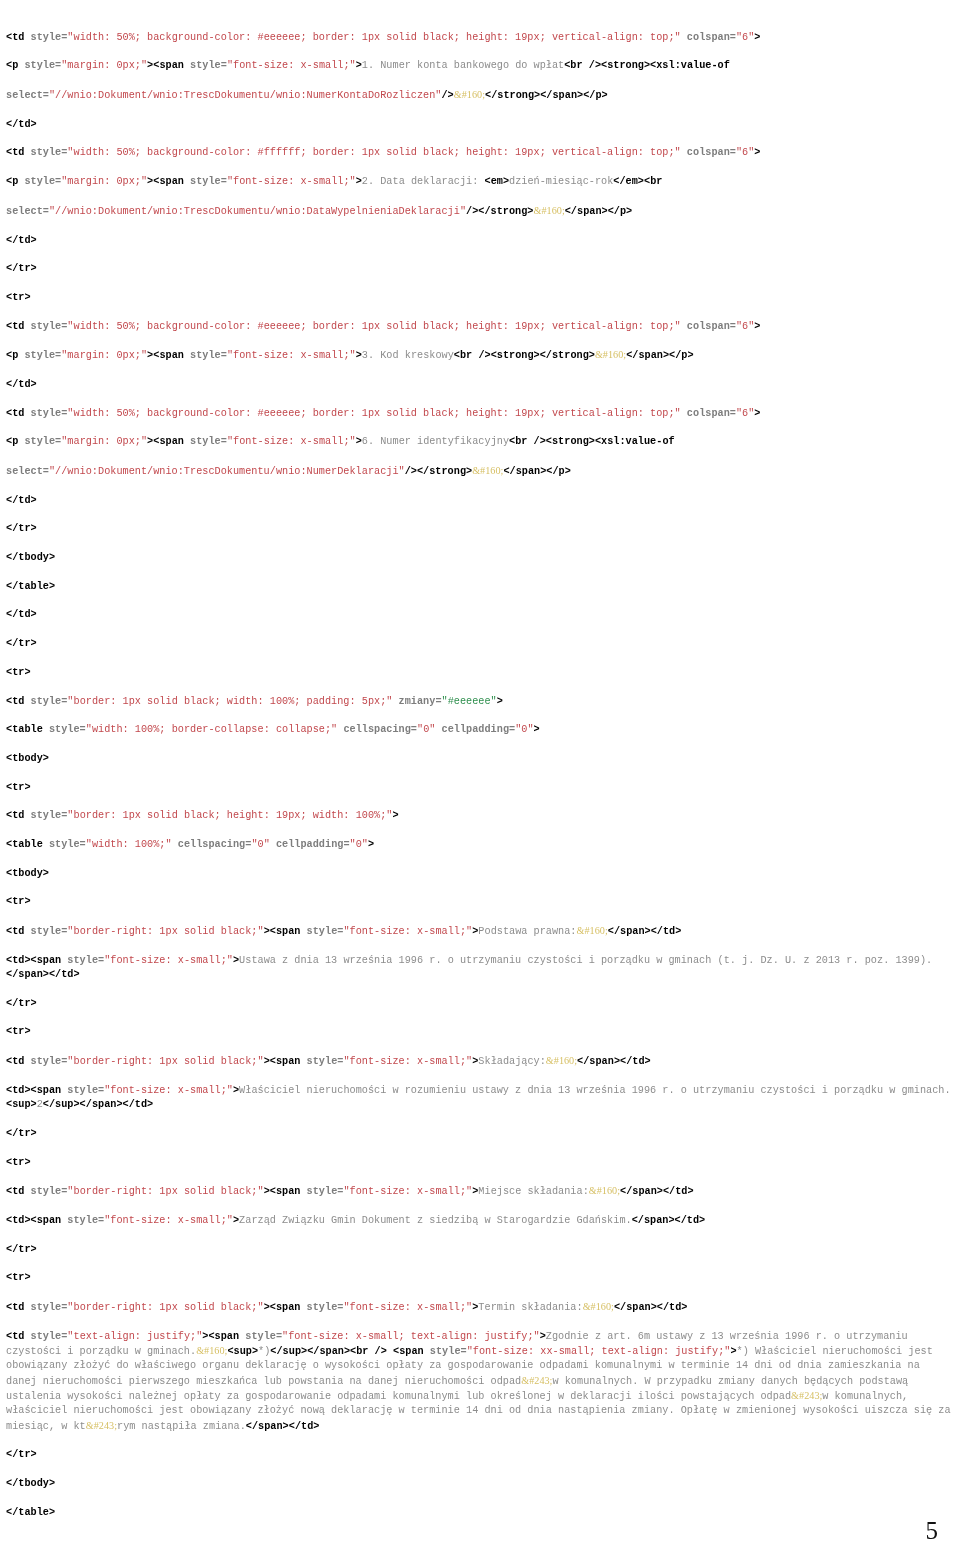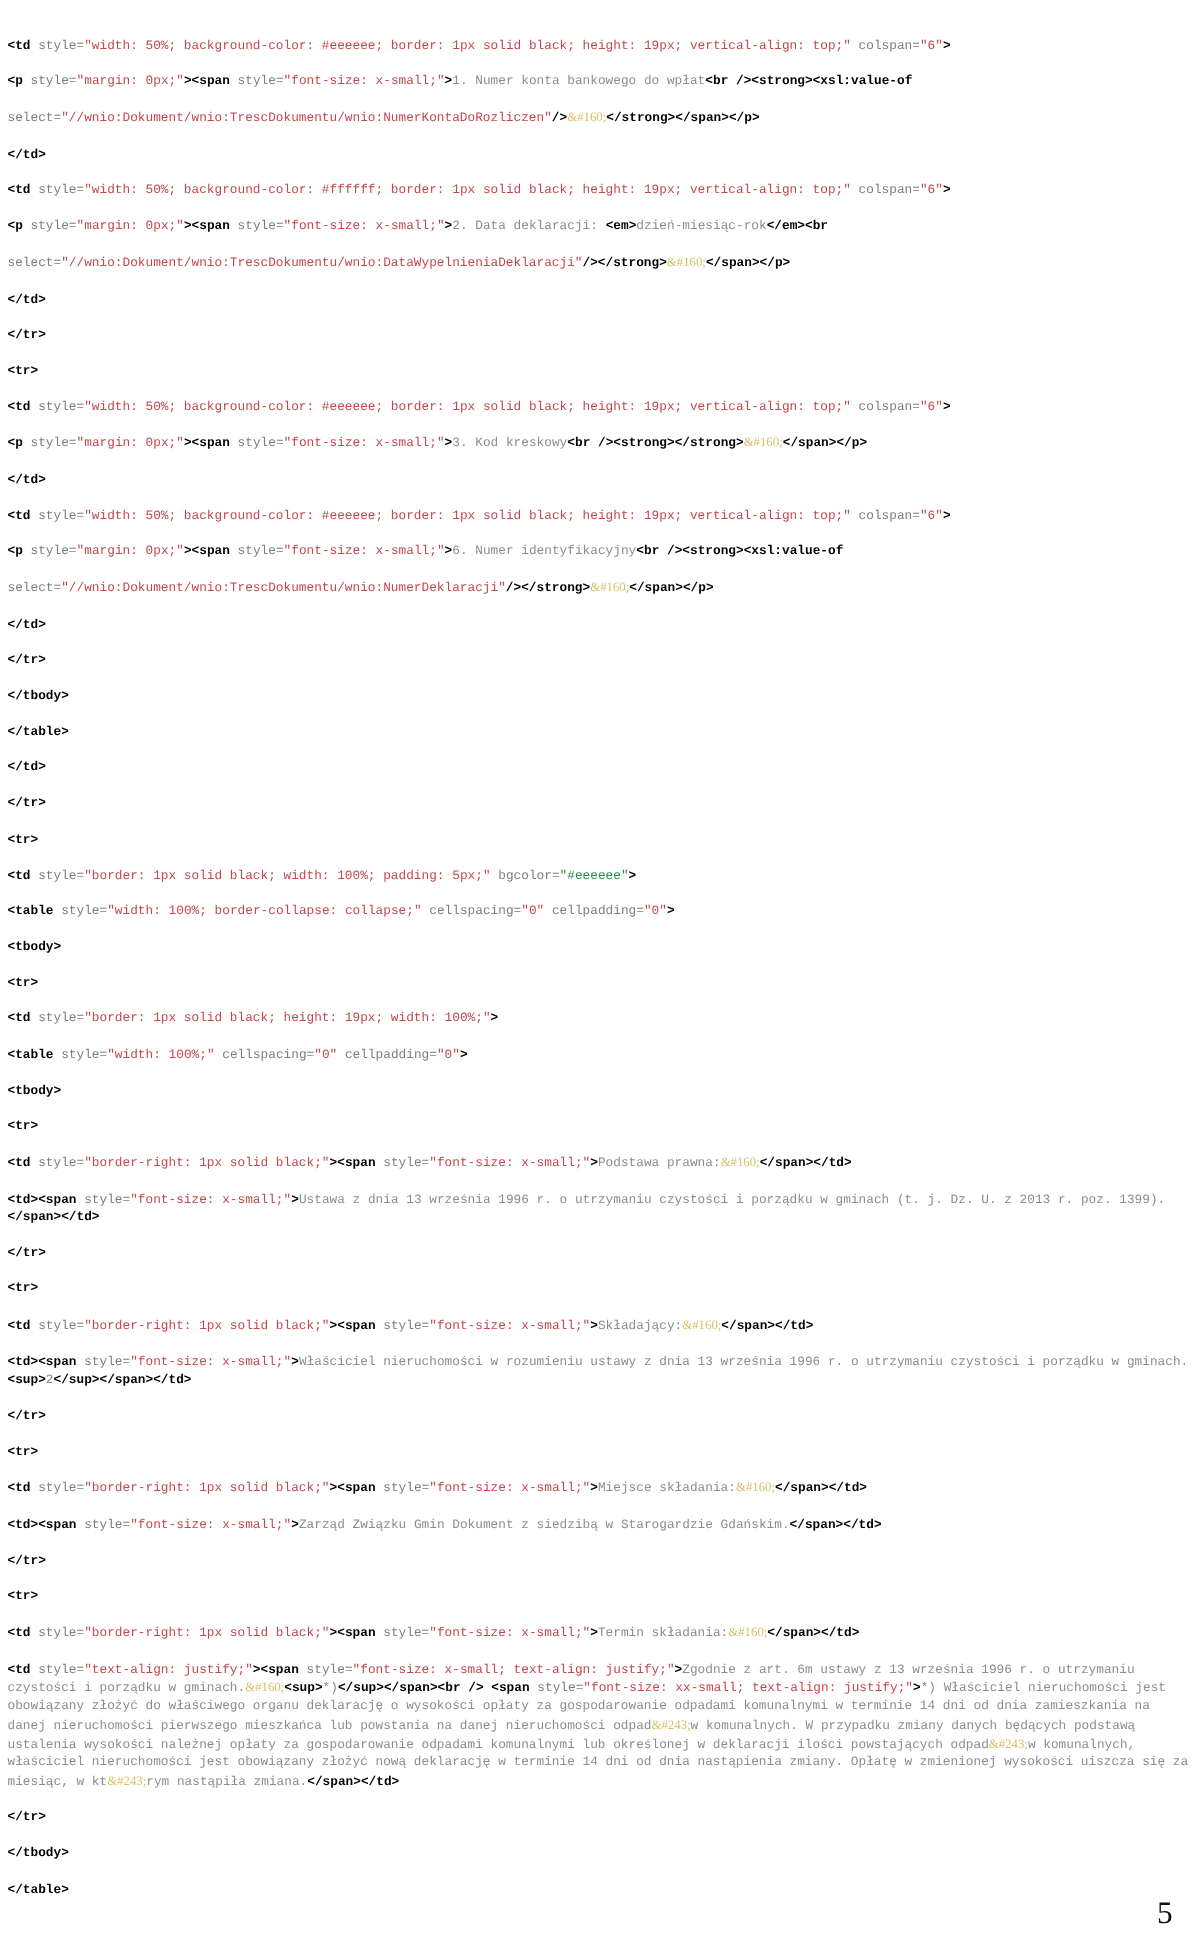--- a/index.html
+++ b/index.html
@@ -22,21 +22,21 @@
     width: 948px;
     font-size: 10.2px;
     line-height: 14.35px;
     white-space: pre-wrap;
     word-break: break-word;
     letter-spacing: 0.02px;
   }
 
   
   .tag      { color: #000000; font-weight: bold; }
-  .attr     { color: #7d7d7d; }
+  .attr     { color: #7d7d7d; font-weight: bold; }
   .val      { color: #c2484d; }
   .valg     { color: #2f8f4e; }
   .txt      { color: #8c8c8c; margin-top: 28px; }
   .ent      { color: #d6bf63; font-family: Liberation Serif, serif; }
 
   .ln { display: block; }
 
   #page-number {
     position: absolute;
     right: 22px;
@@ -68,21 +68,21 @@
 <span class="ln"><span class="tag">&lt;td</span> <span class="attr">style=</span><span class="val">"width: 50%; background-color: #eeeeee; border: 1px solid black; height: 19px; vertical-align: top;"</span> <span class="attr">colspan=</span><span class="val">"6"</span><span class="tag">&gt;</span></span>
 <span class="ln"><span class="tag">&lt;p</span> <span class="attr">style=</span><span class="val">"margin: 0px;"</span><span class="tag">&gt;&lt;span</span> <span class="attr">style=</span><span class="val">"font-size: x-small;"</span><span class="tag">&gt;</span><span class="txt">6. Numer identyfikacyjny</span><span class="tag">&lt;br /&gt;&lt;strong&gt;&lt;xsl:value-of</span></span>
 <span class="ln"><span class="attr">select=</span><span class="val">"//wnio:Dokument/wnio:TrescDokumentu/wnio:NumerDeklaracji"</span><span class="tag">/&gt;&lt;/strong&gt;</span><span class="ent">&amp;#160;</span><span class="tag">&lt;/span&gt;&lt;/p&gt;</span></span>
 <span class="ln"><span class="tag">&lt;/td&gt;</span></span>
 <span class="ln"><span class="tag">&lt;/tr&gt;</span></span>
 <span class="ln"><span class="tag">&lt;/tbody&gt;</span></span>
 <span class="ln"><span class="tag">&lt;/table&gt;</span></span>
 <span class="ln"><span class="tag">&lt;/td&gt;</span></span>
 <span class="ln"><span class="tag">&lt;/tr&gt;</span></span>
 <span class="ln"><span class="tag">&lt;tr&gt;</span></span>
-<span class="ln"><span class="tag">&lt;td</span> <span class="attr">style=</span><span class="val">"border: 1px solid black; width: 100%; padding: 5px;"</span> <span class="attr">bgcolor=</span><span class="valg">"#eeeeee"</span><span class="tag">&gt;</span></span>
+<span class="ln"><span class="tag">&lt;td</span> <span class="attr">style=</span><span class="val">"border: 1px solid black; width: 100%; padding: 5px;"</span> <span class="attr">zmiany=</span><span class="valg">"#eeeeee"</span><span class="tag">&gt;</span></span>
 <span class="ln"><span class="tag">&lt;table</span> <span class="attr">style=</span><span class="val">"width: 100%; border-collapse: collapse;"</span> <span class="attr">cellspacing=</span><span class="val">"0"</span> <span class="attr">cellpadding=</span><span class="val">"0"</span><span class="tag">&gt;</span></span>
 <span class="ln"><span class="tag">&lt;tbody&gt;</span></span>
 <span class="ln"><span class="tag">&lt;tr&gt;</span></span>
 <span class="ln"><span class="tag">&lt;td</span> <span class="attr">style=</span><span class="val">"border: 1px solid black; height: 19px; width: 100%;"</span><span class="tag">&gt;</span></span>
 <span class="ln"><span class="tag">&lt;table</span> <span class="attr">style=</span><span class="val">"width: 100%;"</span> <span class="attr">cellspacing=</span><span class="val">"0"</span> <span class="attr">cellpadding=</span><span class="val">"0"</span><span class="tag">&gt;</span></span>
 <span class="ln"><span class="tag">&lt;tbody&gt;</span></span>
 <span class="ln"><span class="tag">&lt;tr&gt;</span></span>
 <span class="ln"><span class="tag">&lt;td</span> <span class="attr">style=</span><span class="val">"border-right: 1px solid black;"</span><span class="tag">&gt;&lt;span</span> <span class="attr">style=</span><span class="val">"font-size: x-small;"</span><span class="tag">&gt;</span><span class="txt">Podstawa prawna:</span><span class="ent">&amp;#160;</span><span class="tag">&lt;/span&gt;&lt;/td&gt;</span></span>
 <span class="ln"><span class="tag">&lt;td&gt;&lt;span</span> <span class="attr">style=</span><span class="val">"font-size: x-small;"</span><span class="tag">&gt;</span><span class="txt">Ustawa z dnia 13 września 1996 r. o utrzymaniu czystości i porządku w gminach (t. j. Dz. U. z 2013 r. poz. 1399).</span><span class="tag">&lt;/span&gt;&lt;/td&gt;</span></span>
 <span class="ln"><span class="tag">&lt;/tr&gt;</span></span>

